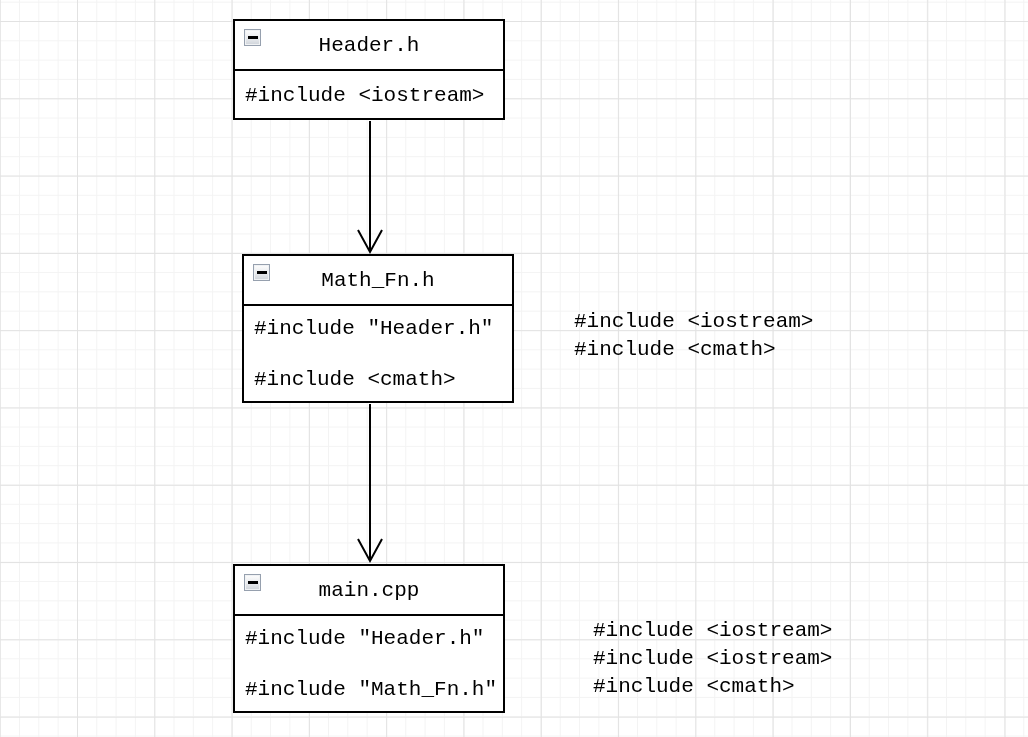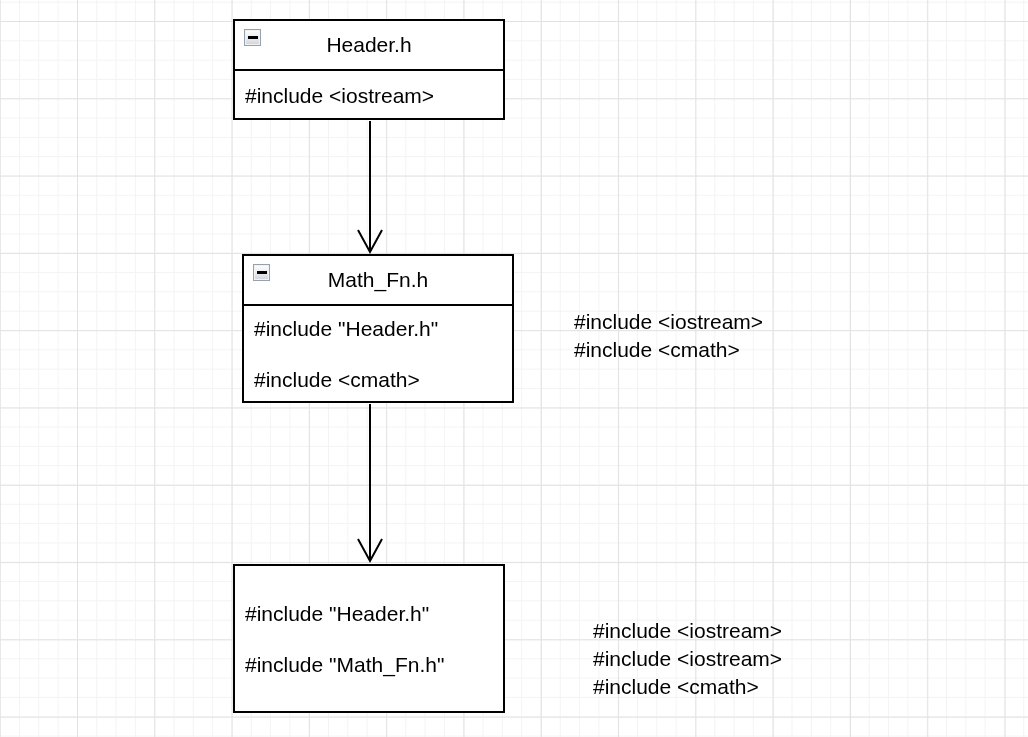--- a/index.html
+++ b/index.html
@@ -23,20 +23,21 @@
       77.3px 77.3px,
       77.3px 77.3px,
       19.325px 19.325px,
       19.325px 19.325px;
     background-position:
       -0.3px 0,
       0 21px,
       -0.3px 0,
       0 1.7px;
     color: #000000;
+    font-family: Liberation Mono, monospace;
   }
 
   .node {
     position: absolute;
     box-sizing: border-box;
     border: 2px solid #000000;
     background: #ffffff;
     display: flex;
     flex-direction: column;
   }
@@ -142,20 +143,26 @@
       </span>
       <span>Math_Fn.h</span>
     </div>
     <div class="node-body">
       <div class="code-line">#include "Header.h"</div>
       <div class="code-line">#include &lt;cmath&gt;</div>
     </div>
   </div>
 
   <div class="node node-3">
+    <div class="node-title">
+      <span class="collapse-btn">
+        <span class="minus-bar"></span>
+      </span>
+      <span>main.cpp</span>
+    </div>
     <div class="node-body">
       <div class="code-line">#include "Header.h"</div>
       <div class="code-line">#include "Math_Fn.h"</div>
     </div>
   </div>
 
   <div class="annotation annotation-1">
     <div>#include &lt;iostream&gt;</div>
     <div>#include &lt;cmath&gt;</div>
   </div>

